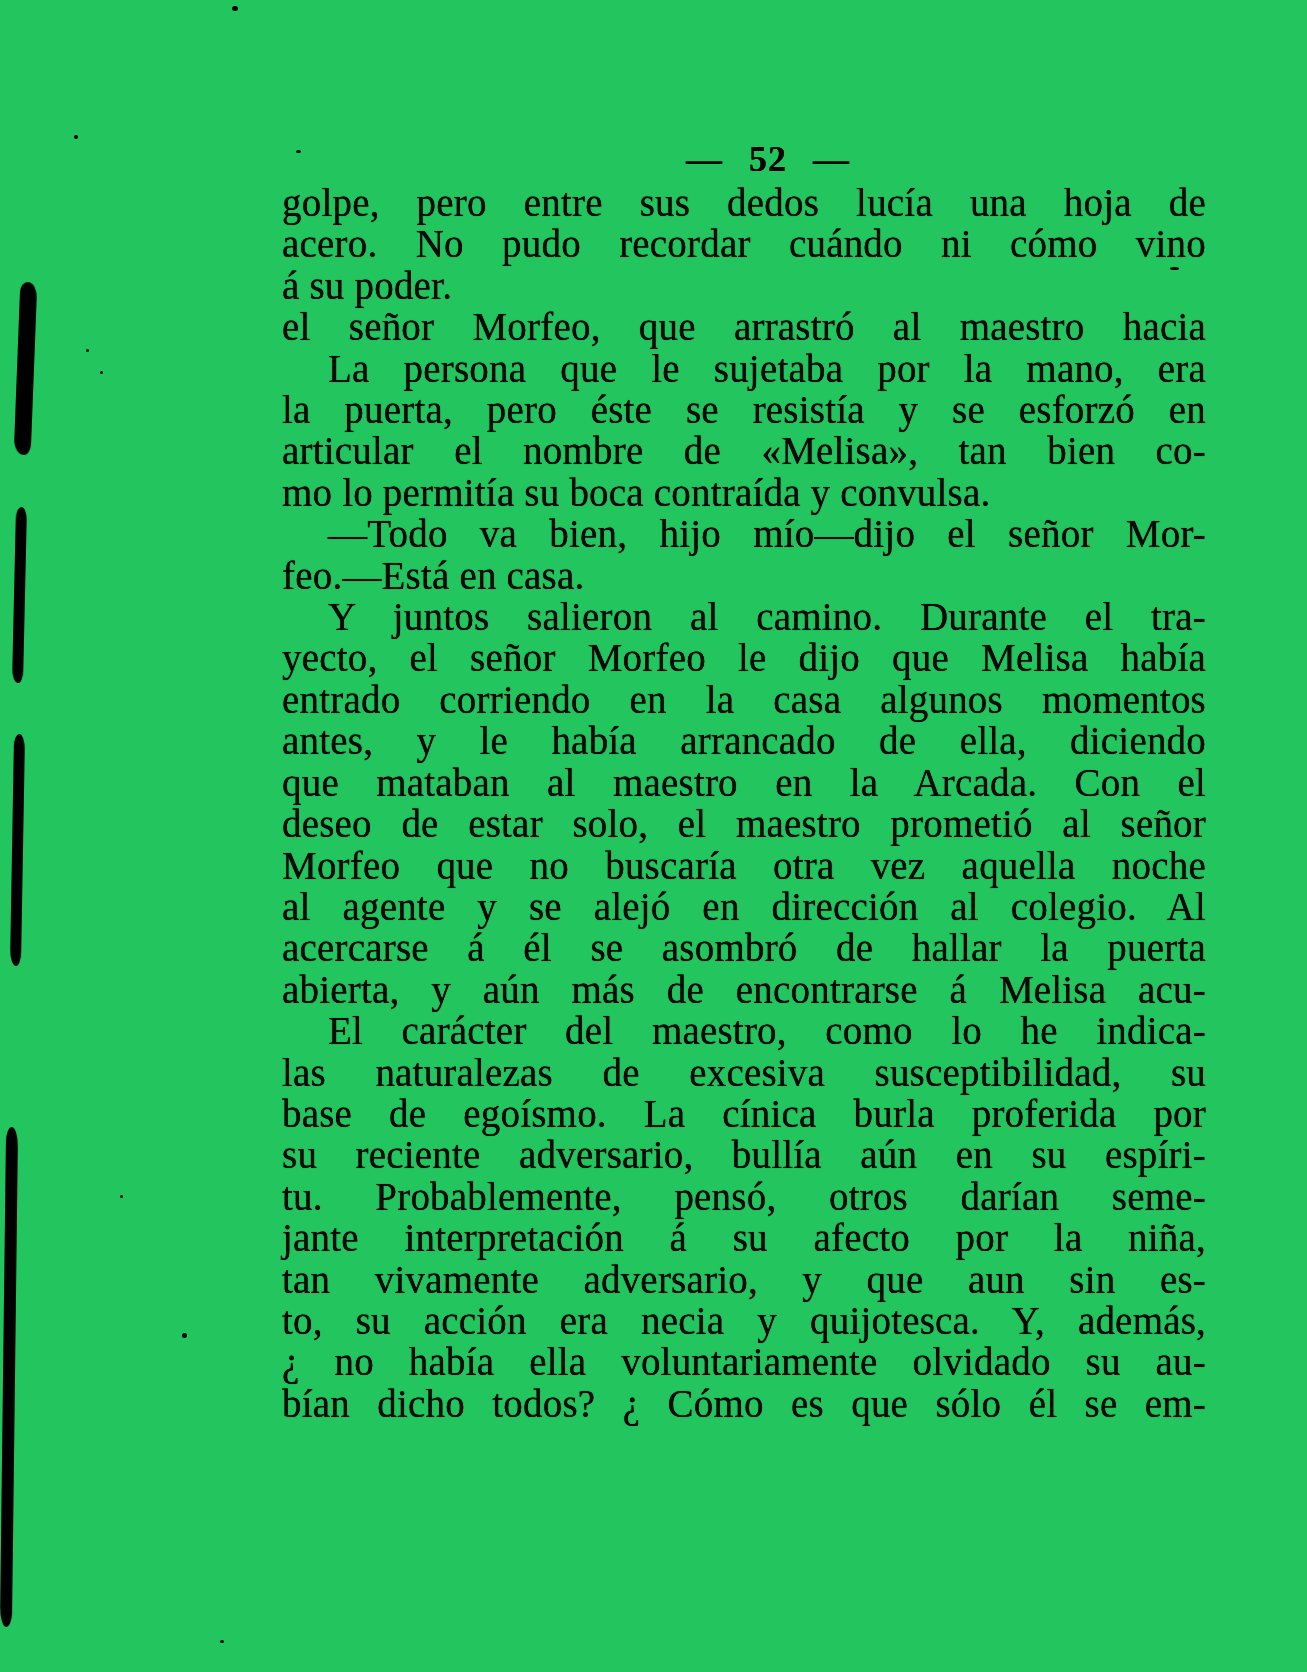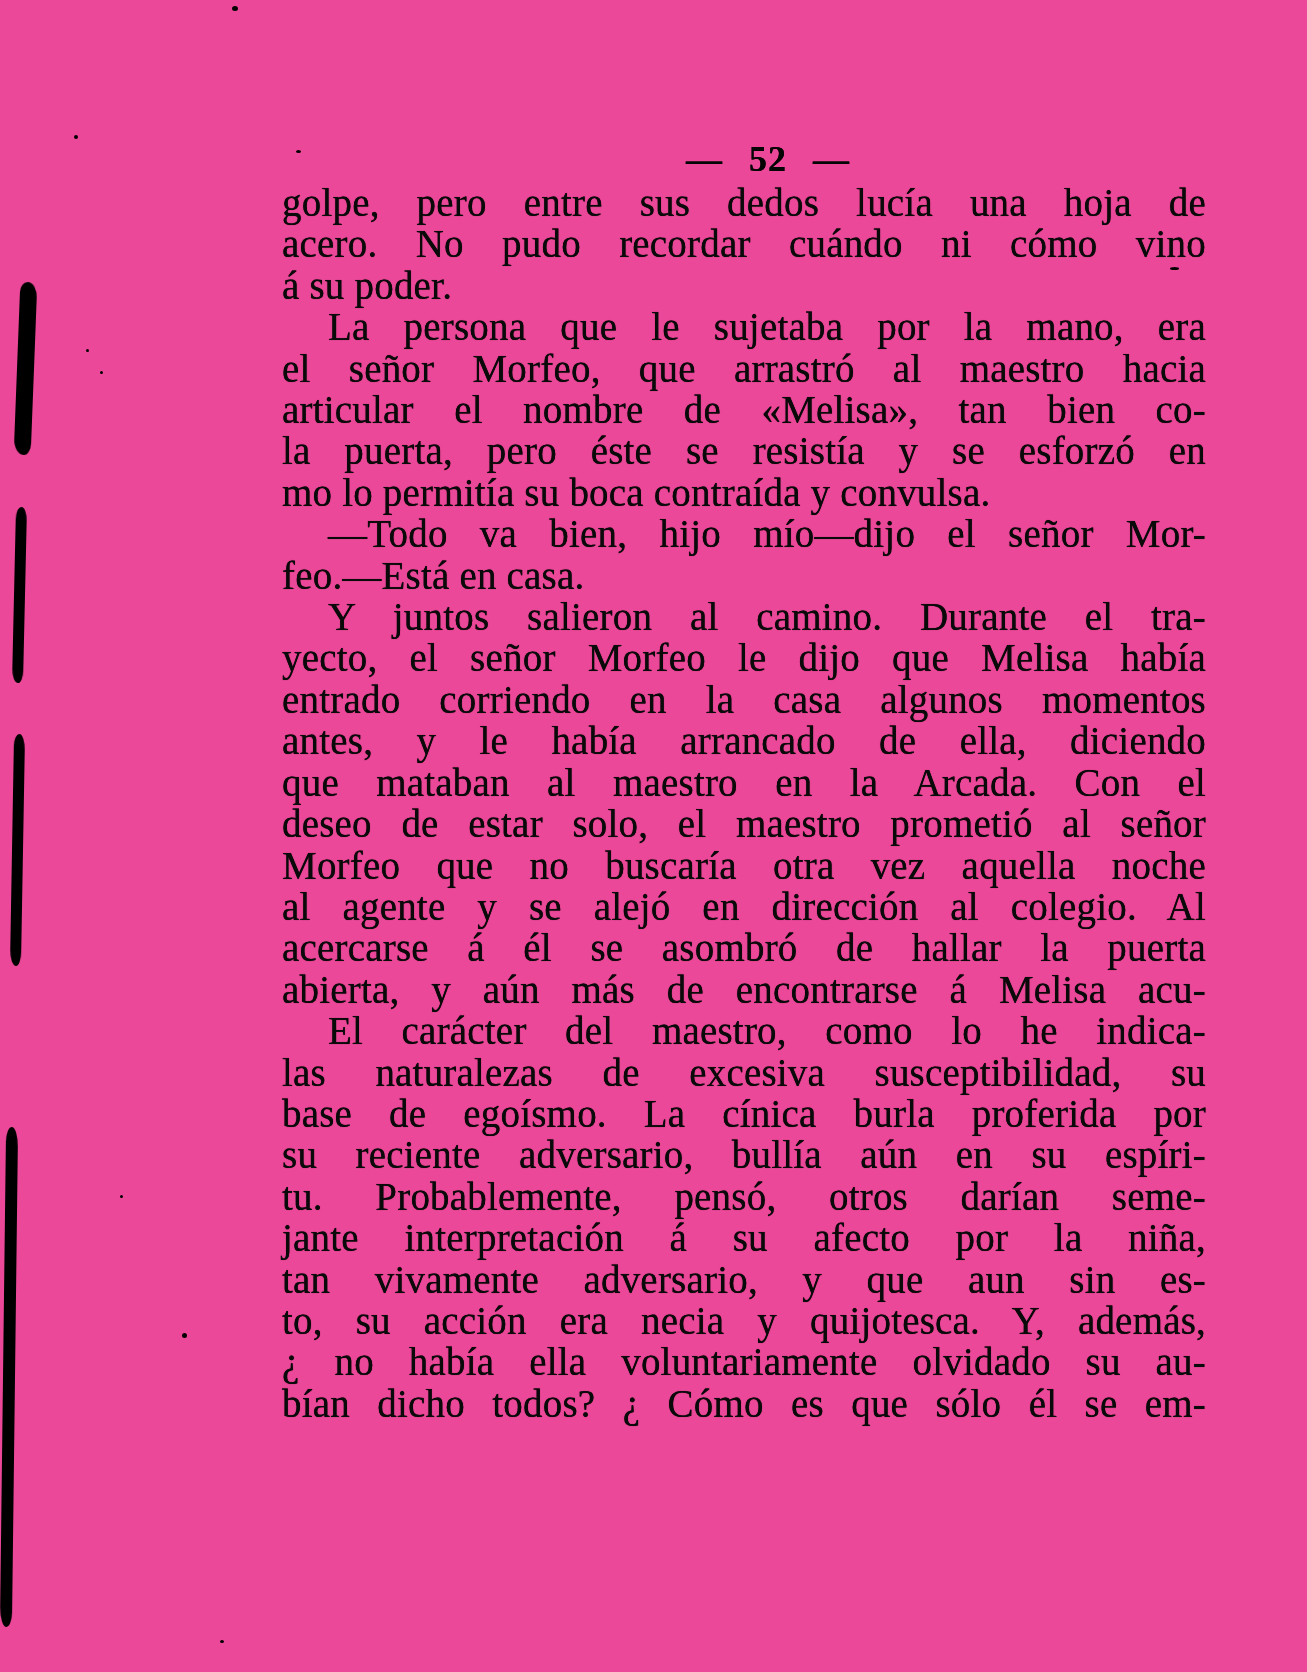--- a/index.html
+++ b/index.html
@@ -8,21 +8,21 @@
     height: 1672px;
     background: #ffffff;
     position: relative;
     overflow: hidden;
     font-family: "Liberation Serif", "DejaVu Serif", serif;
     color: #000;
   }
   .page {
     position: absolute;
     inset: 0;
-    background: #ec4899;
+    background: #22c55e;
   }
   .page-number {
     position: absolute;
     top: 138px;
     left: 306px;
     width: 924px;
     text-align: center;
     font-size: 36px;
     font-weight: bold;
     letter-spacing: 1px;
@@ -68,24 +68,24 @@
 <body>
 
 <div class="page">
 
   <div class="page-number">— 52 —</div>
 
   <div class="text-block">
       <div class="line">golpe, pero entre sus dedos lucía una hoja de</div>
       <div class="line">acero. No pudo recordar cuándo ni cómo vino</div>
       <div class="line end">á su poder.</div>
+      <div class="line">el señor Morfeo, que arrastró al maestro hacia</div>
       <div class="line indent">La persona que le sujetaba por la mano, era</div>
-      <div class="line">el señor Morfeo, que arrastró al maestro hacia</div>
+      <div class="line">la puerta, pero éste se resistía y se esforzó en</div>
       <div class="line">articular el nombre de «Melisa», tan bien co-</div>
-      <div class="line">la puerta, pero éste se resistía y se esforzó en</div>
       <div class="line end">mo lo permitía su boca contraída y convulsa.</div>
       <div class="line indent">—Todo va bien, hijo mío—dijo el señor Mor-</div>
       <div class="line end">feo.—Está en casa.</div>
       <div class="line indent">Y juntos salieron al camino. Durante el tra-</div>
       <div class="line">yecto, el señor Morfeo le dijo que Melisa había</div>
       <div class="line">entrado corriendo en la casa algunos momentos</div>
       <div class="line">antes, y le había arrancado de ella, diciendo</div>
       <div class="line">que mataban al maestro en la Arcada. Con el</div>
       <div class="line">deseo de estar solo, el maestro prometió al señor</div>
       <div class="line">Morfeo que no buscaría otra vez aquella noche</div>

